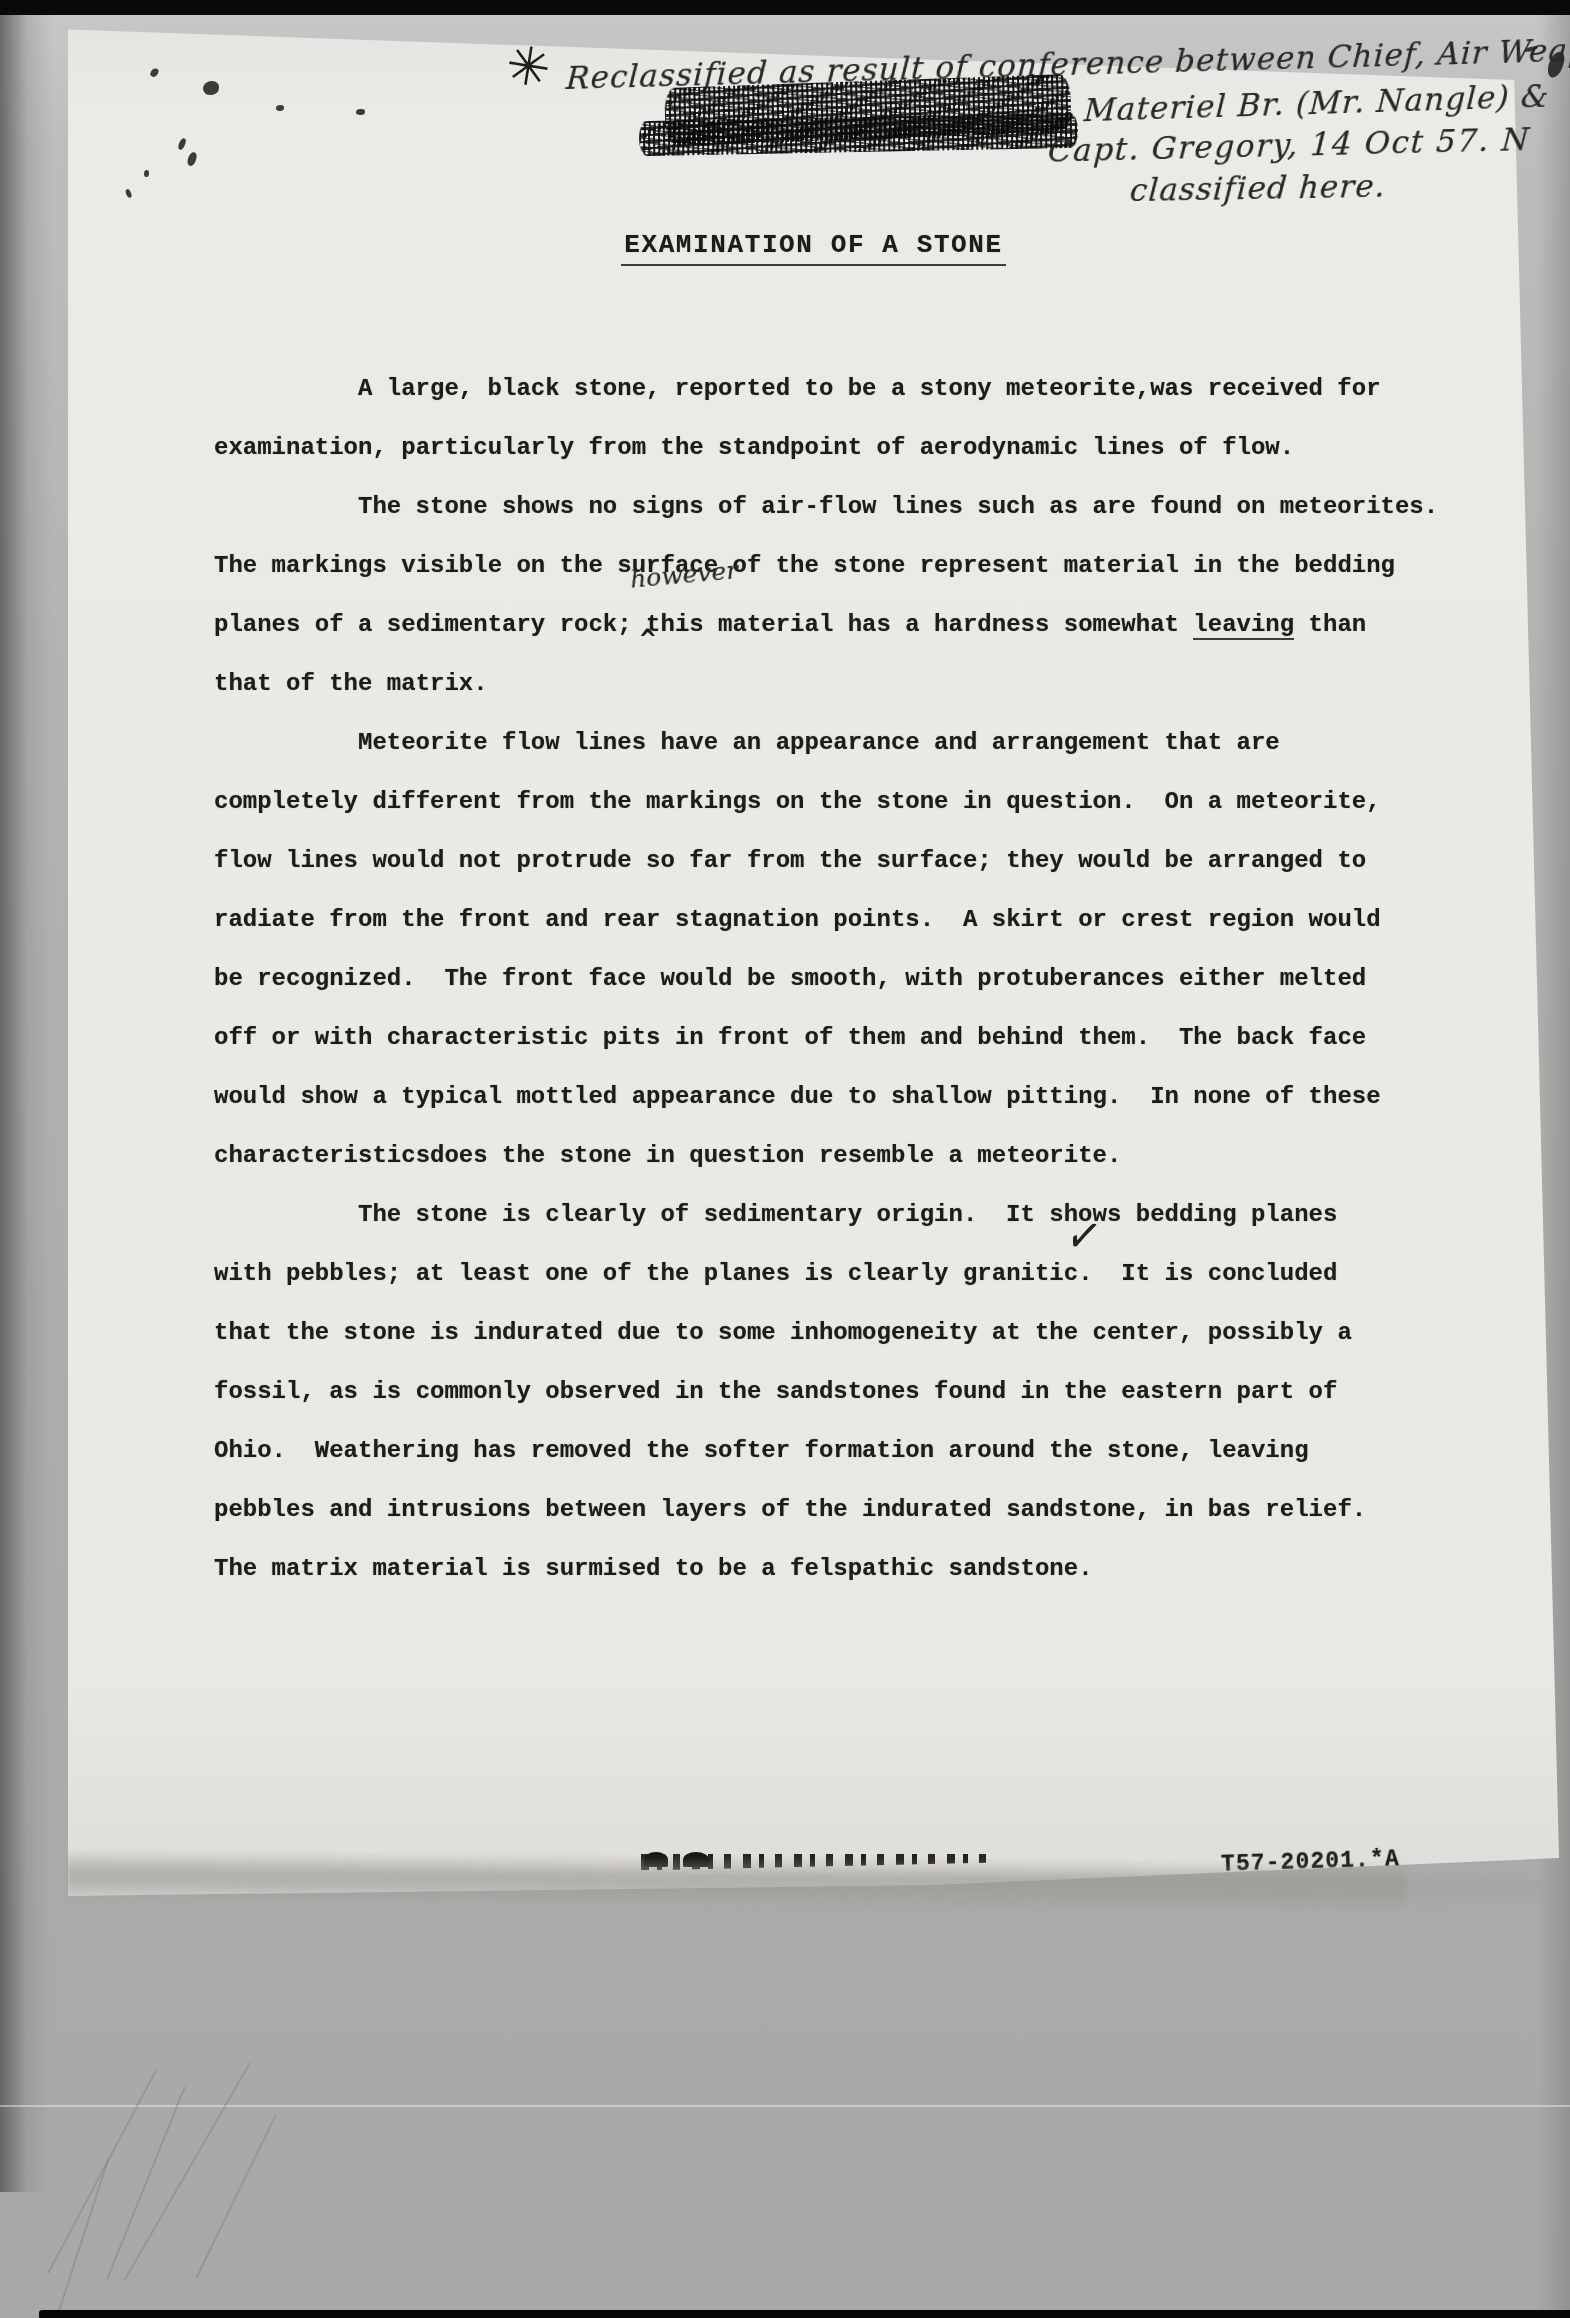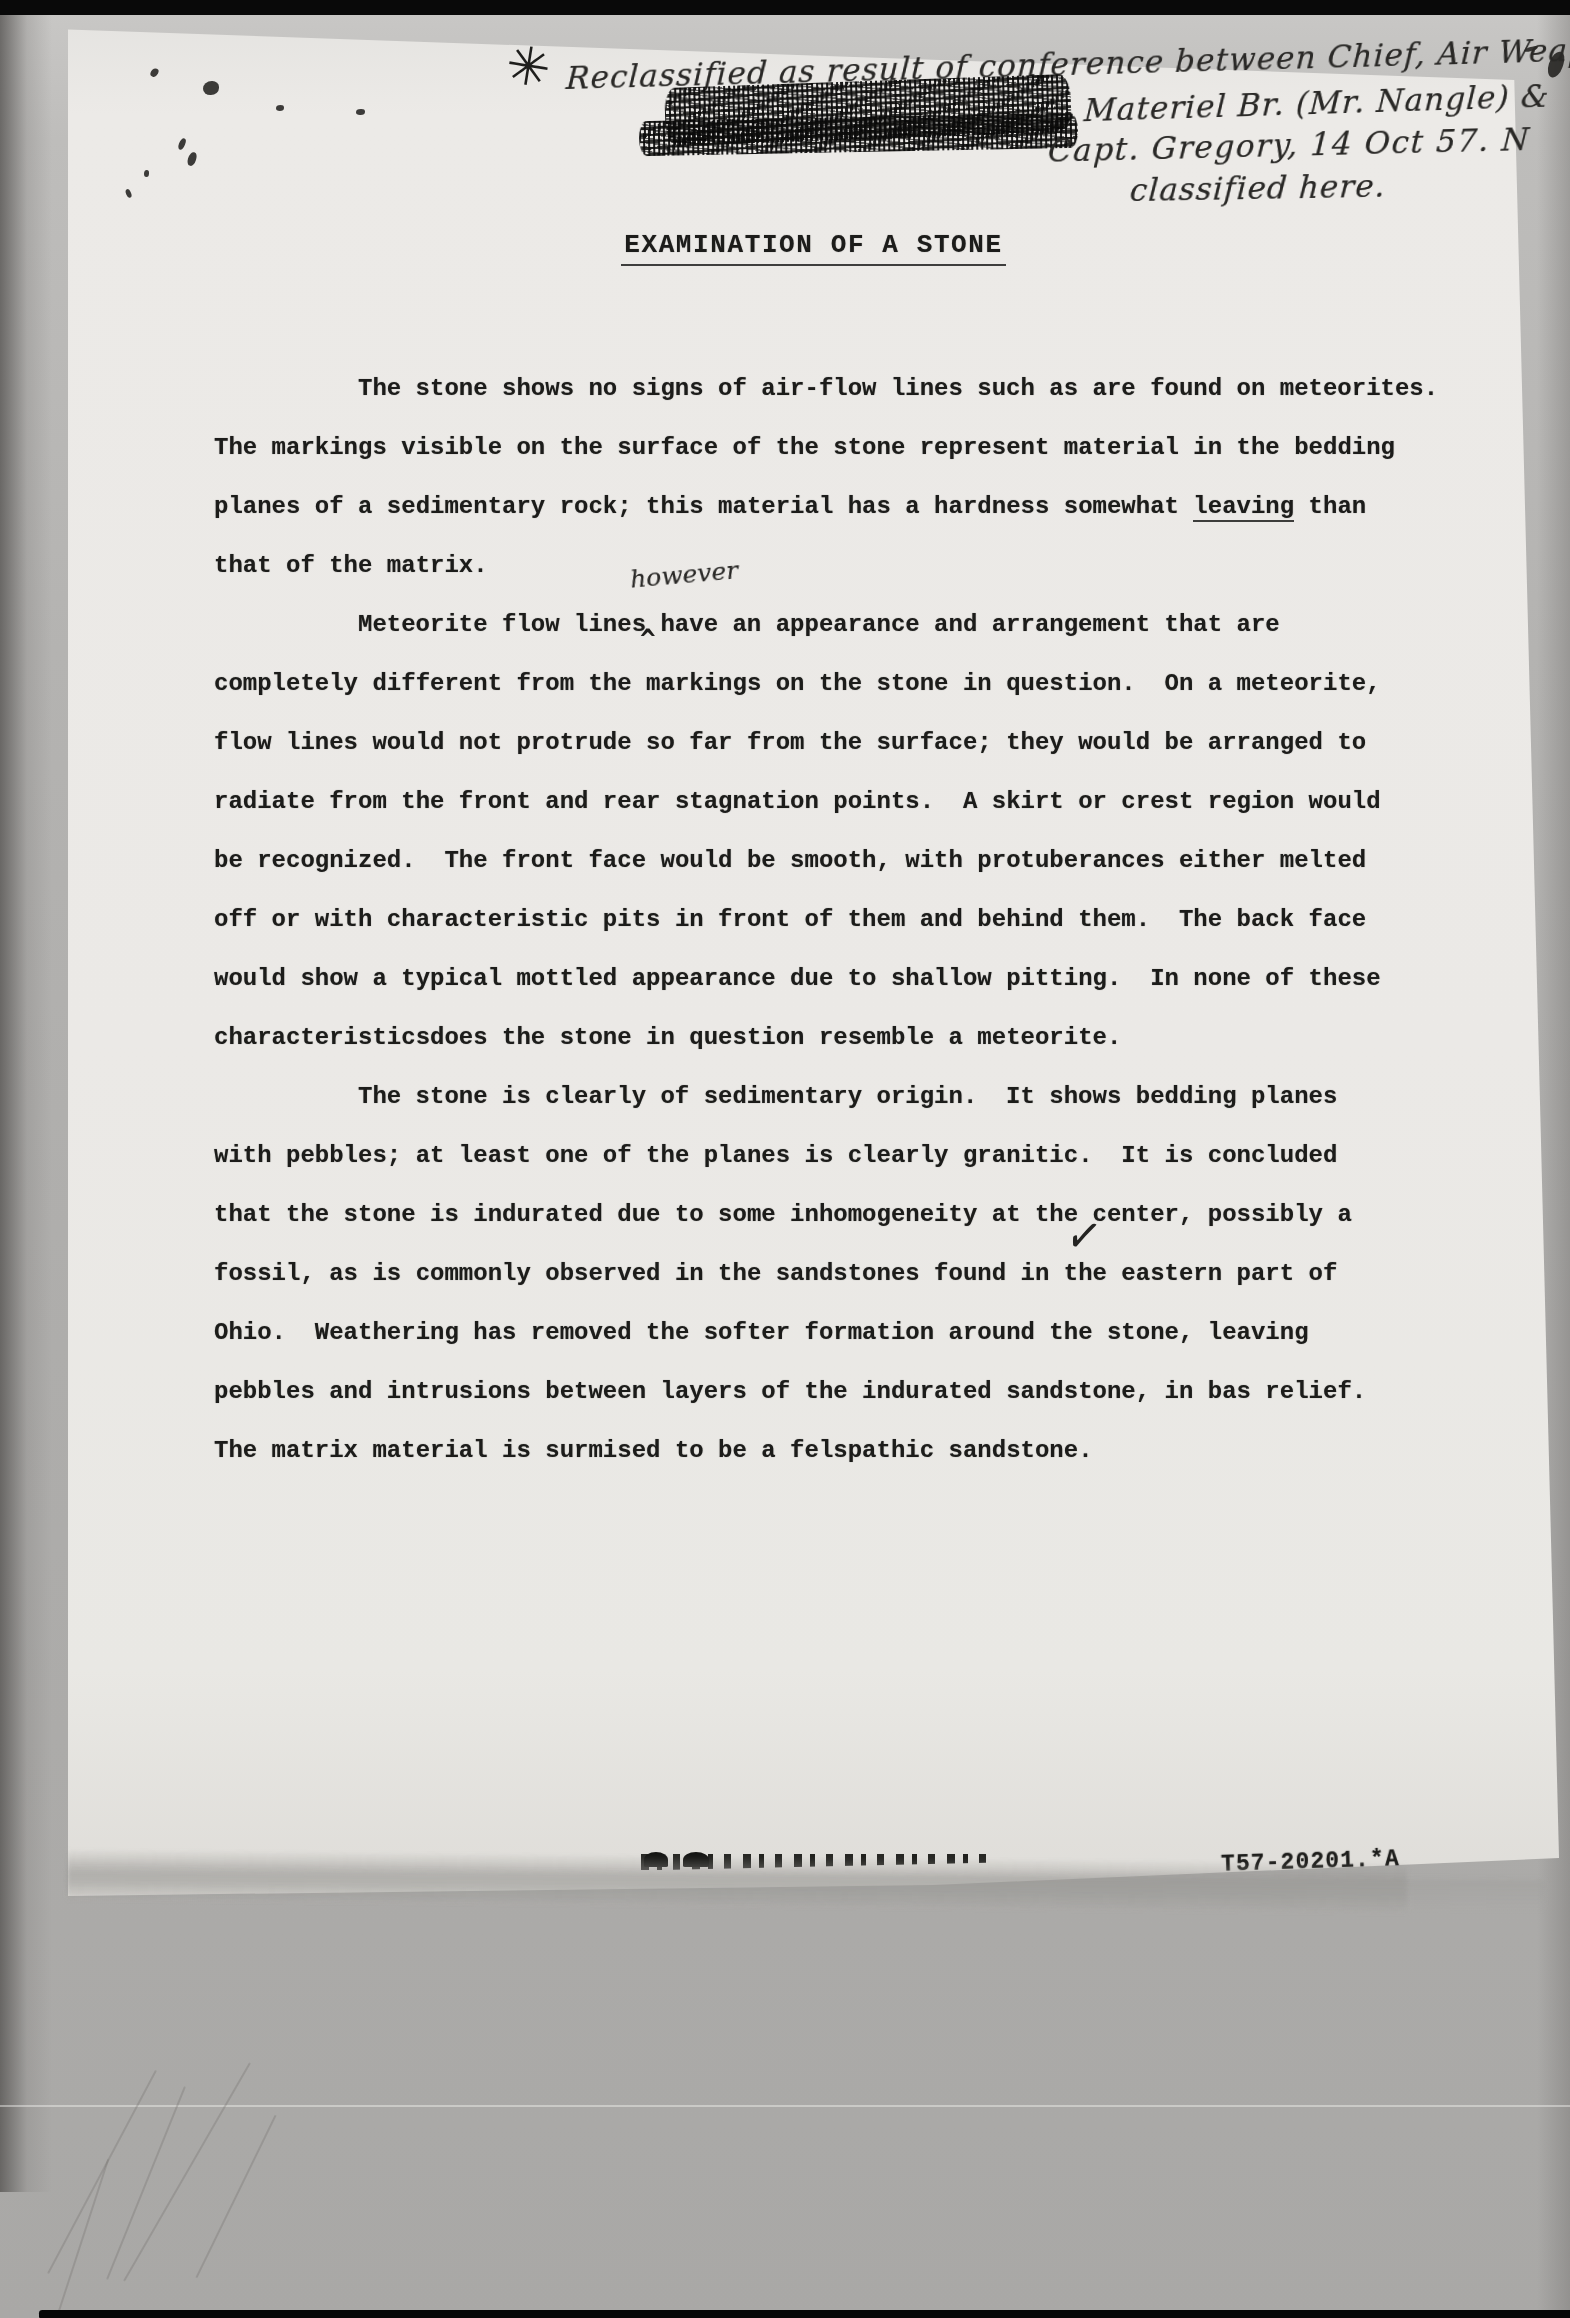--- a/index.html
+++ b/index.html
@@ -99,20 +99,22 @@
   <div class="abs scribble scrib-b"></div>
   <div class="abs pen hw2">Materiel Br. (Mr. Nangle) &amp;</div>
   <div class="abs pen hw3">Capt. Gregory, 14 Oct 57. N</div>
   <div class="abs pen hw4">classified here.</div>
 
   <div class="abs typed title-row">
     <span>EXAMINATION OF A STONE</span>
   </div>
 
   <div class="abs typed" id="body-text">
+      <div class="para"><span>A large, black stone, reported to be a stony meteorite,was received for
+examination, particularly from the standpoint of aerodynamic lines of flow.</span></div>
       <div class="para"><span>The stone shows no signs of air-flow lines such as are found on meteorites.
 The markings visible on the surface of the stone represent material in the bedding
 planes of a sedimentary rock; this material has a hardness somewhat </span><span class="uline">leaving</span><span> than
 that of the matrix.</span></div>
       <div class="para"><span>Meteorite flow lines have an appearance and arrangement that are
 completely different from the markings on the stone in question.  On a meteorite,
 flow lines would not protrude so far from the surface; they would be arranged to
 radiate from the front and rear stagnation points.  A skirt or crest region would
 be recognized.  The front face would be smooth, with protuberances either melted
 off or with characteristic pits in front of them and behind them.  The back face

